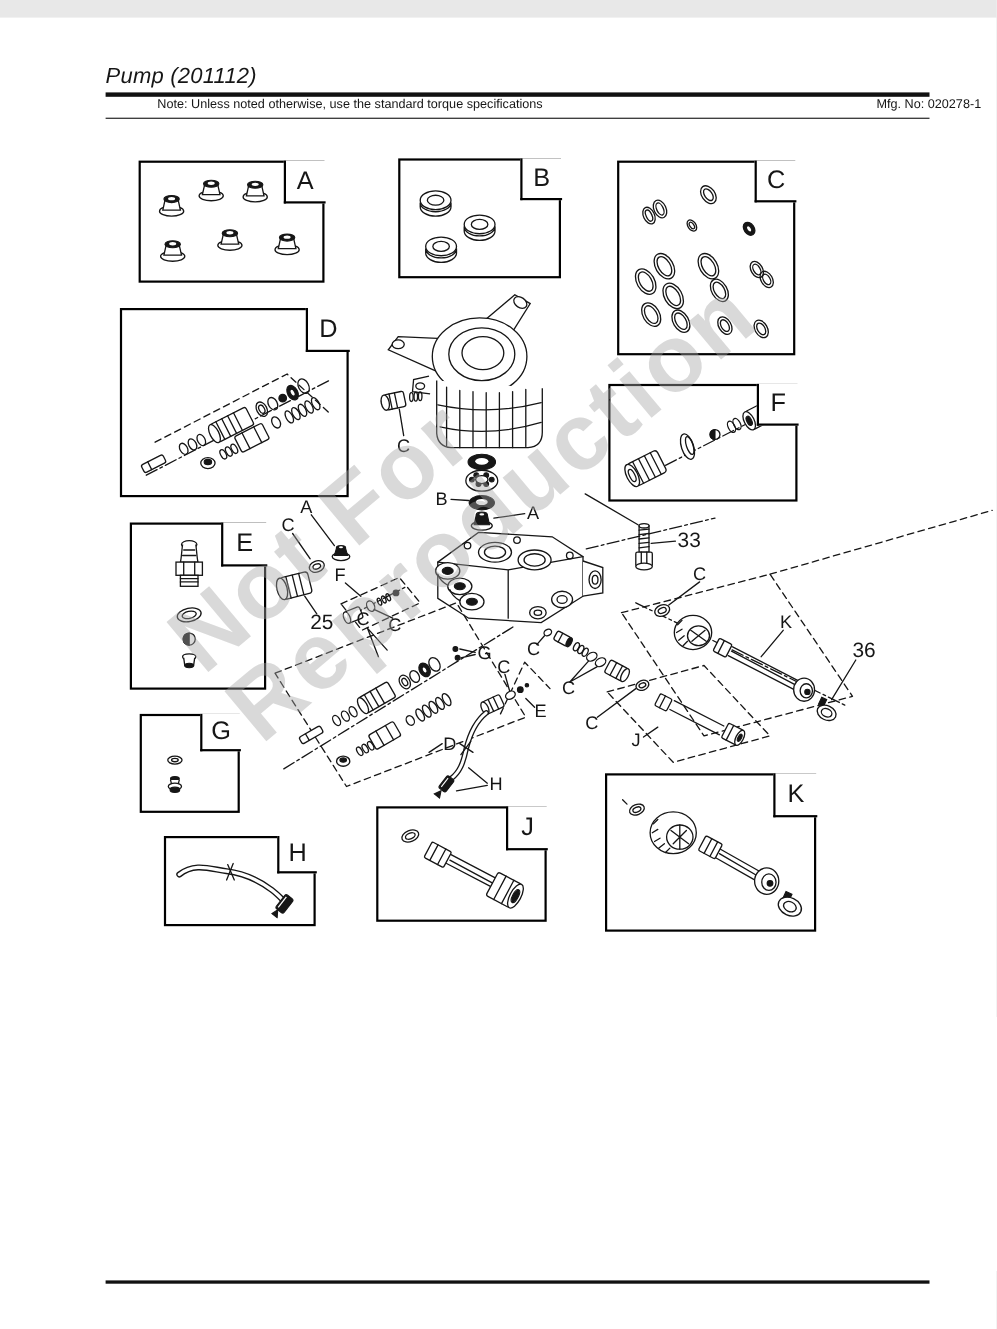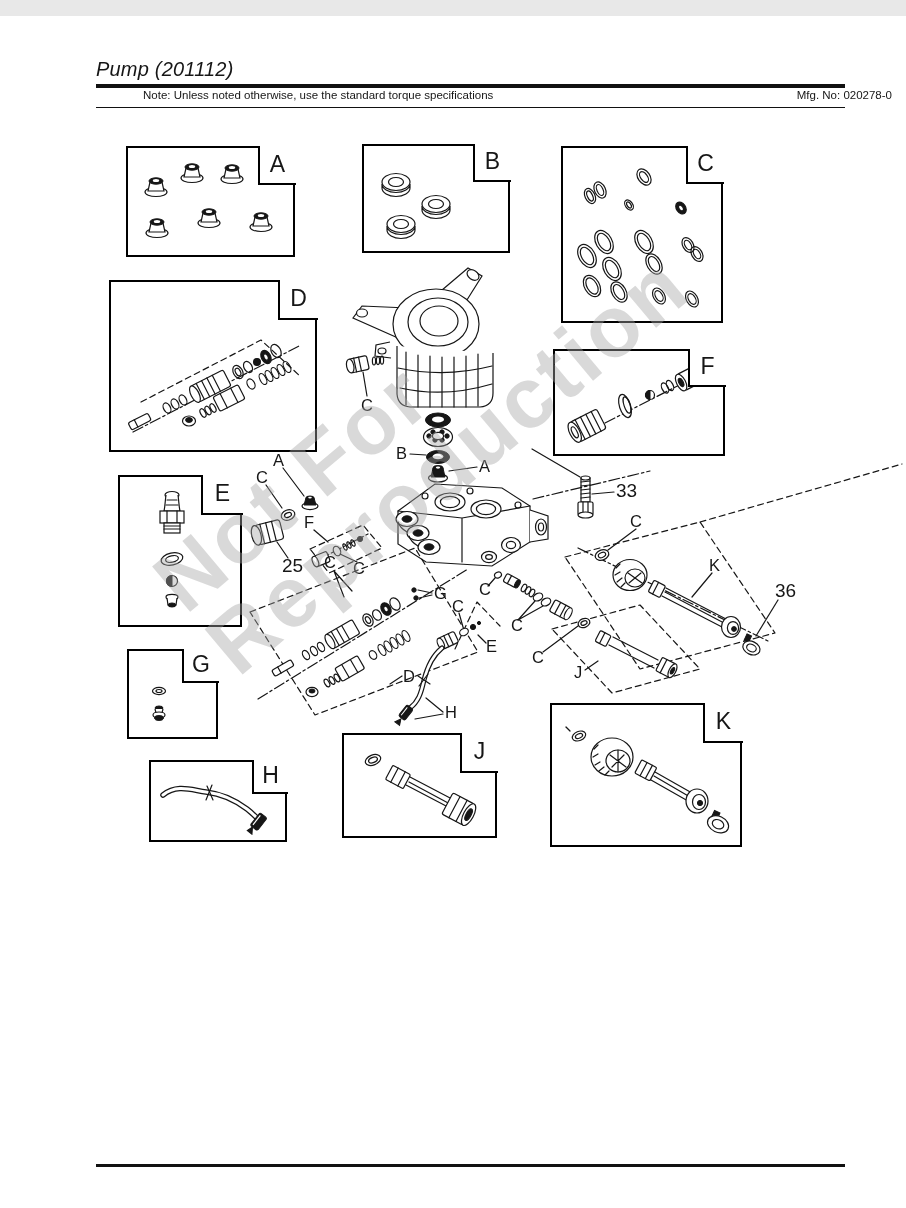--- a/index.html
+++ b/index.html
@@ -37,21 +37,21 @@
 </style>
 </head>
 <body>
 
 <div class="page">
 
   <div class="title">Pump (201112)</div>
   <div class="rule-thick" style="top:68px"></div>
   <div class="subhead">
     <span>Note: Unless noted otherwise, use the standard torque specifications</span>
-    <span>Mfg. No: 020278-0</span>
+    <span>Mfg. No: 020278-1</span>
   </div>
   <div class="rule-thin" style="top:91px"></div>
 
   <div class="watermark">
     <div>Not For</div>
     <div>Reproduction</div>
   </div>
 
   <div class="pbox" style="left:126px;top:130px;width:165px;height:107px">
     <svg width="160" height="102" viewBox="0 0 160 102">

